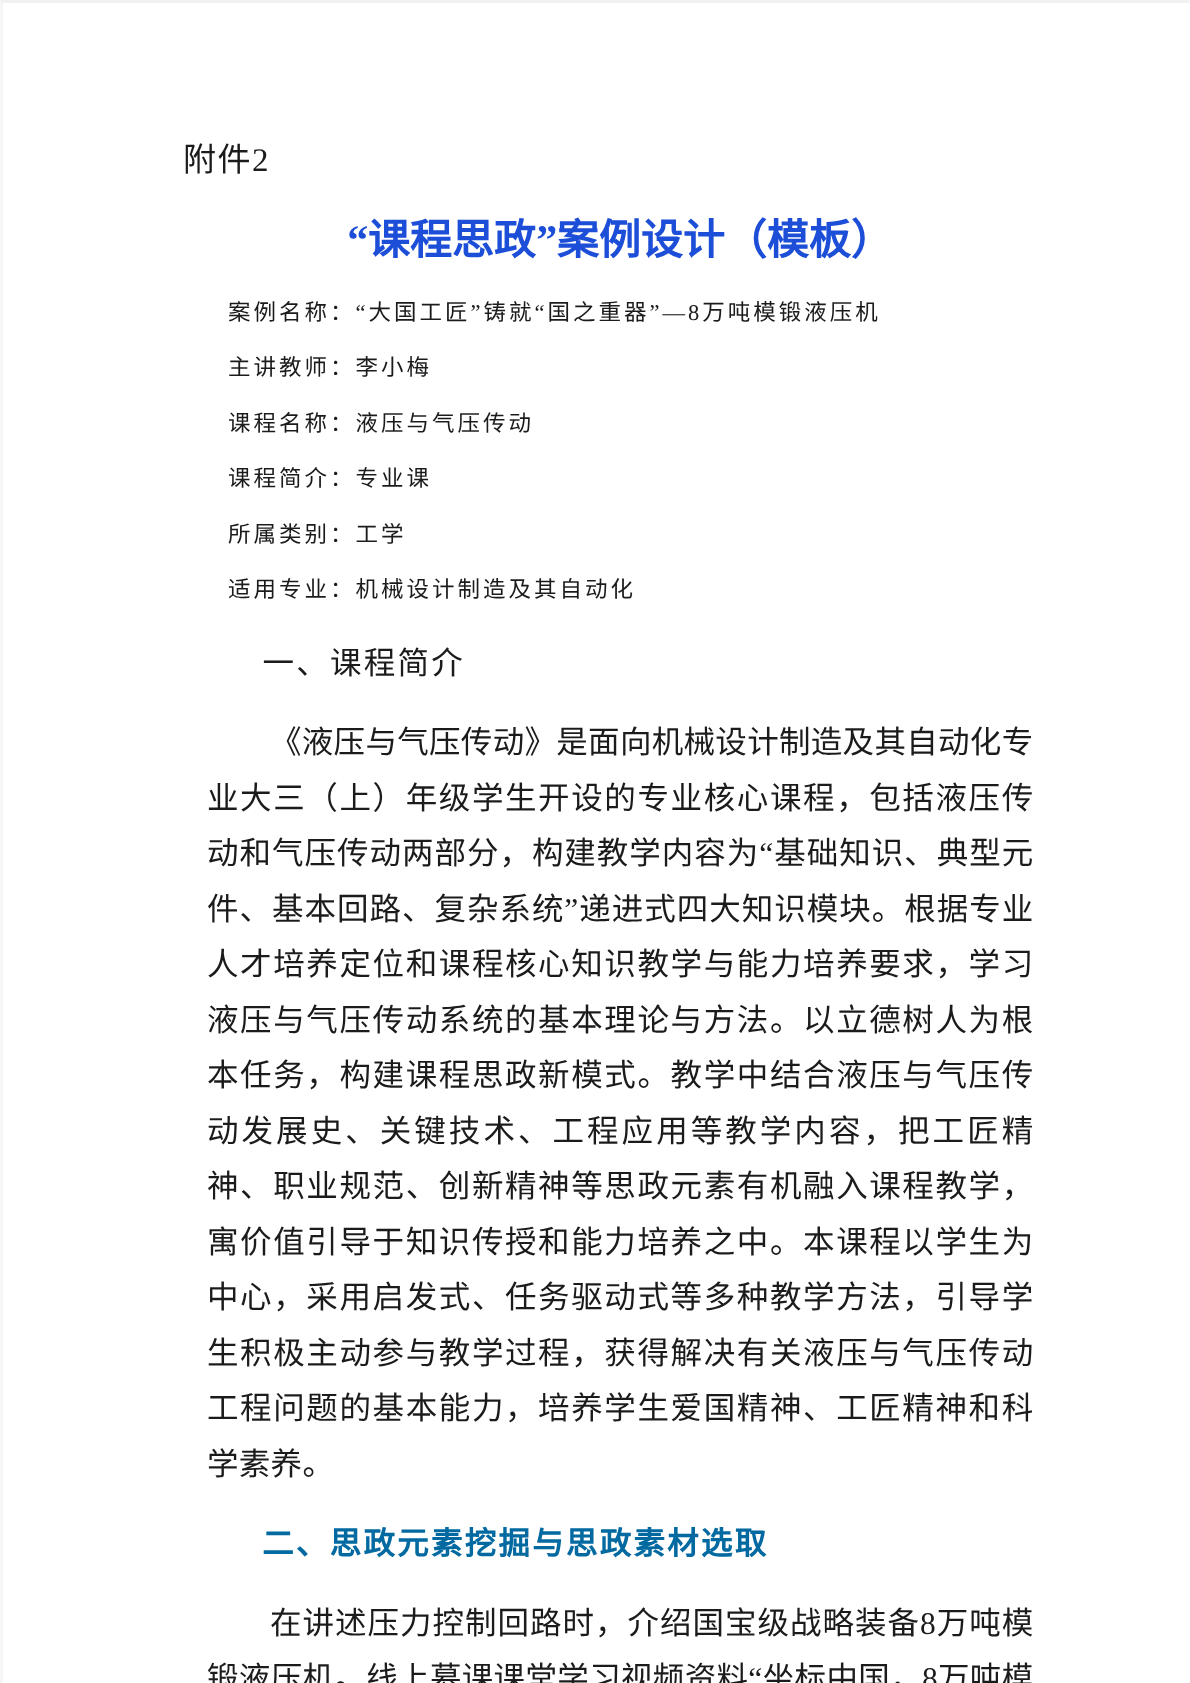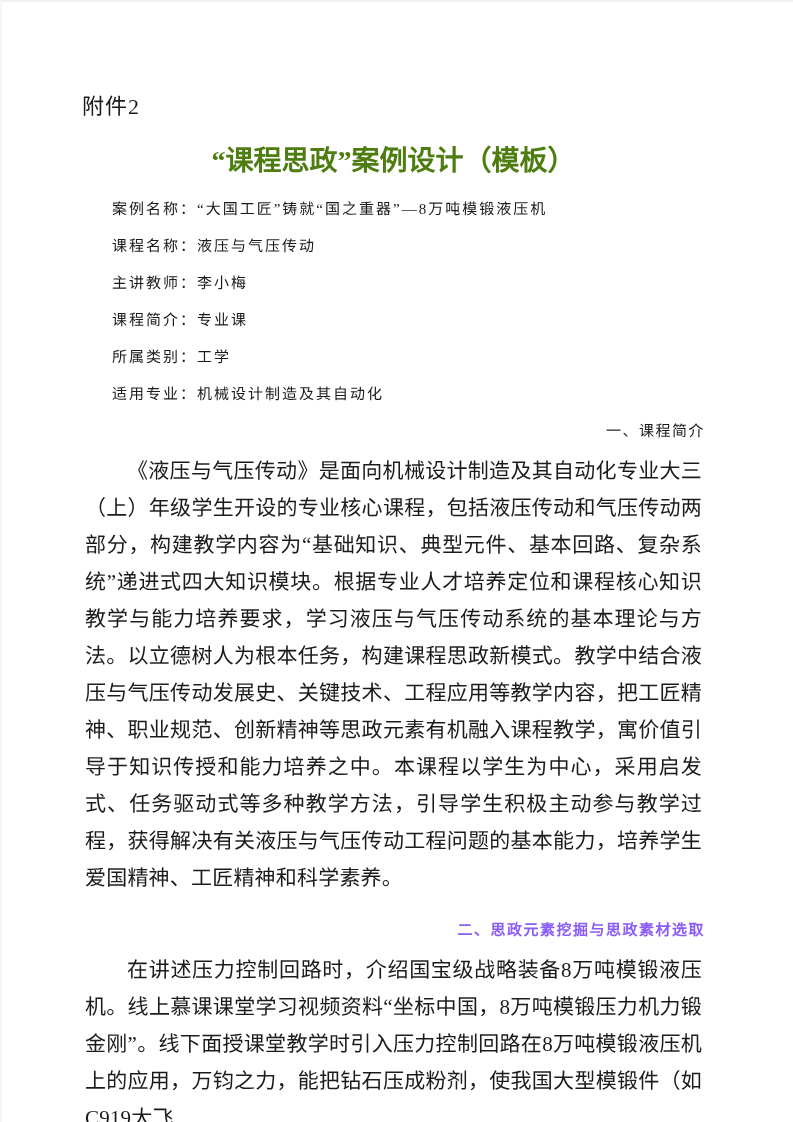--- a/index.html
+++ b/index.html
@@ -7,85 +7,84 @@
     padding: 0;
     background: #ffffff;
   }
   .page {
     position: relative;
     width: 793px;
     height: 1122px;
     margin: 0 auto;
     background: #ffffff;
     box-sizing: border-box;
-    padding: 86px 88px 0 80px;
+    padding: 86px 88px 0 120px;
     font-family: "Liberation Serif", "DejaVu Serif", serif;
     color: #1b1b1b;
     overflow: hidden;
     border-top: 2px solid #f1f1f1;
     border-left: 2px solid #f6f6f6;
   }
   .attachment-label {
     font-size: 22px;
     line-height: 37px;
     letter-spacing: 1px;
   }
   .doc-title {
     font-size: 28px;
     font-weight: bold;
     line-height: 44px;
     text-align: center;
     margin: 14px 0 8px 0;
-    color: #4d7c0f;
+    color: #1d4ed8;
   }
   .meta-field {
     margin: 0;
     font-size: 15px;
     line-height: 37px;
     letter-spacing: 2px;
     text-indent: 2em;
     text-align: justify;
   }
   .section-heading {
-    margin: 0;
-    font-size: 15px;
+    margin: 11px;
+    font-size: 21px;
     line-height: 37px;
     letter-spacing: 1.5px;
     text-indent: 2em;
     font-weight: normal;
-    text-align: right;
   }
   .section-heading.bold {
     font-weight: bold;
     margin-top: 15px;
-    color: #8b5cf6;
+    color: #0369a1;
   }
   .body-paragraph {
-    margin: 3px;
+    margin: 16px;
     font-size: 21px;
     line-height: 37px;
     letter-spacing: 0.2px;
     text-indent: 2em;
     text-align: justify;
   }
 </style>
 </head>
 <body>
 
 <div class="page">
 
   <div class="attachment-label">附件2</div>
 
   <h1 class="doc-title">“课程思政”案例设计（模板）</h1>
 
   <p class="meta-field"><span>案例名称</span><span>：</span><span>“大国工匠”铸就“国之重器”—8万吨模锻液压机</span></p>
 
+  <p class="meta-field"><span>主讲教师</span><span>：</span><span>李小梅</span></p>
+
   <p class="meta-field"><span>课程名称</span><span>：</span><span>液压与气压传动</span></p>
-
-  <p class="meta-field"><span>主讲教师</span><span>：</span><span>李小梅</span></p>
 
   <p class="meta-field"><span>课程简介</span><span>：</span><span>专业课</span></p>
 
   <p class="meta-field"><span>所属类别</span><span>：</span><span>工学</span></p>
 
   <p class="meta-field"><span>适用专业</span><span>：</span><span>机械设计制造及其自动化</span></p>
 
   <h2 class="section-heading">一、课程简介</h2>
 
   <p class="body-paragraph">《液压与气压传动》是面向机械设计制造及其自动化专业大三（上）年级学生开设的专业核心课程，包括液压传动和气压传动两部分，构建教学内容为“基础知识、典型元件、基本回路、复杂系统”递进式四大知识模块。根据专业人才培养定位和课程核心知识教学与能力培养要求，学习液压与气压传动系统的基本理论与方法。以立德树人为根本任务，构建课程思政新模式。教学中结合液压与气压传动发展史、关键技术、工程应用等教学内容，把工匠精神、职业规范、创新精神等思政元素有机融入课程教学，寓价值引导于知识传授和能力培养之中。本课程以学生为中心，采用启发式、任务驱动式等多种教学方法，引导学生积极主动参与教学过程，获得解决有关液压与气压传动工程问题的基本能力，培养学生爱国精神、工匠精神和科学素养。</p>

